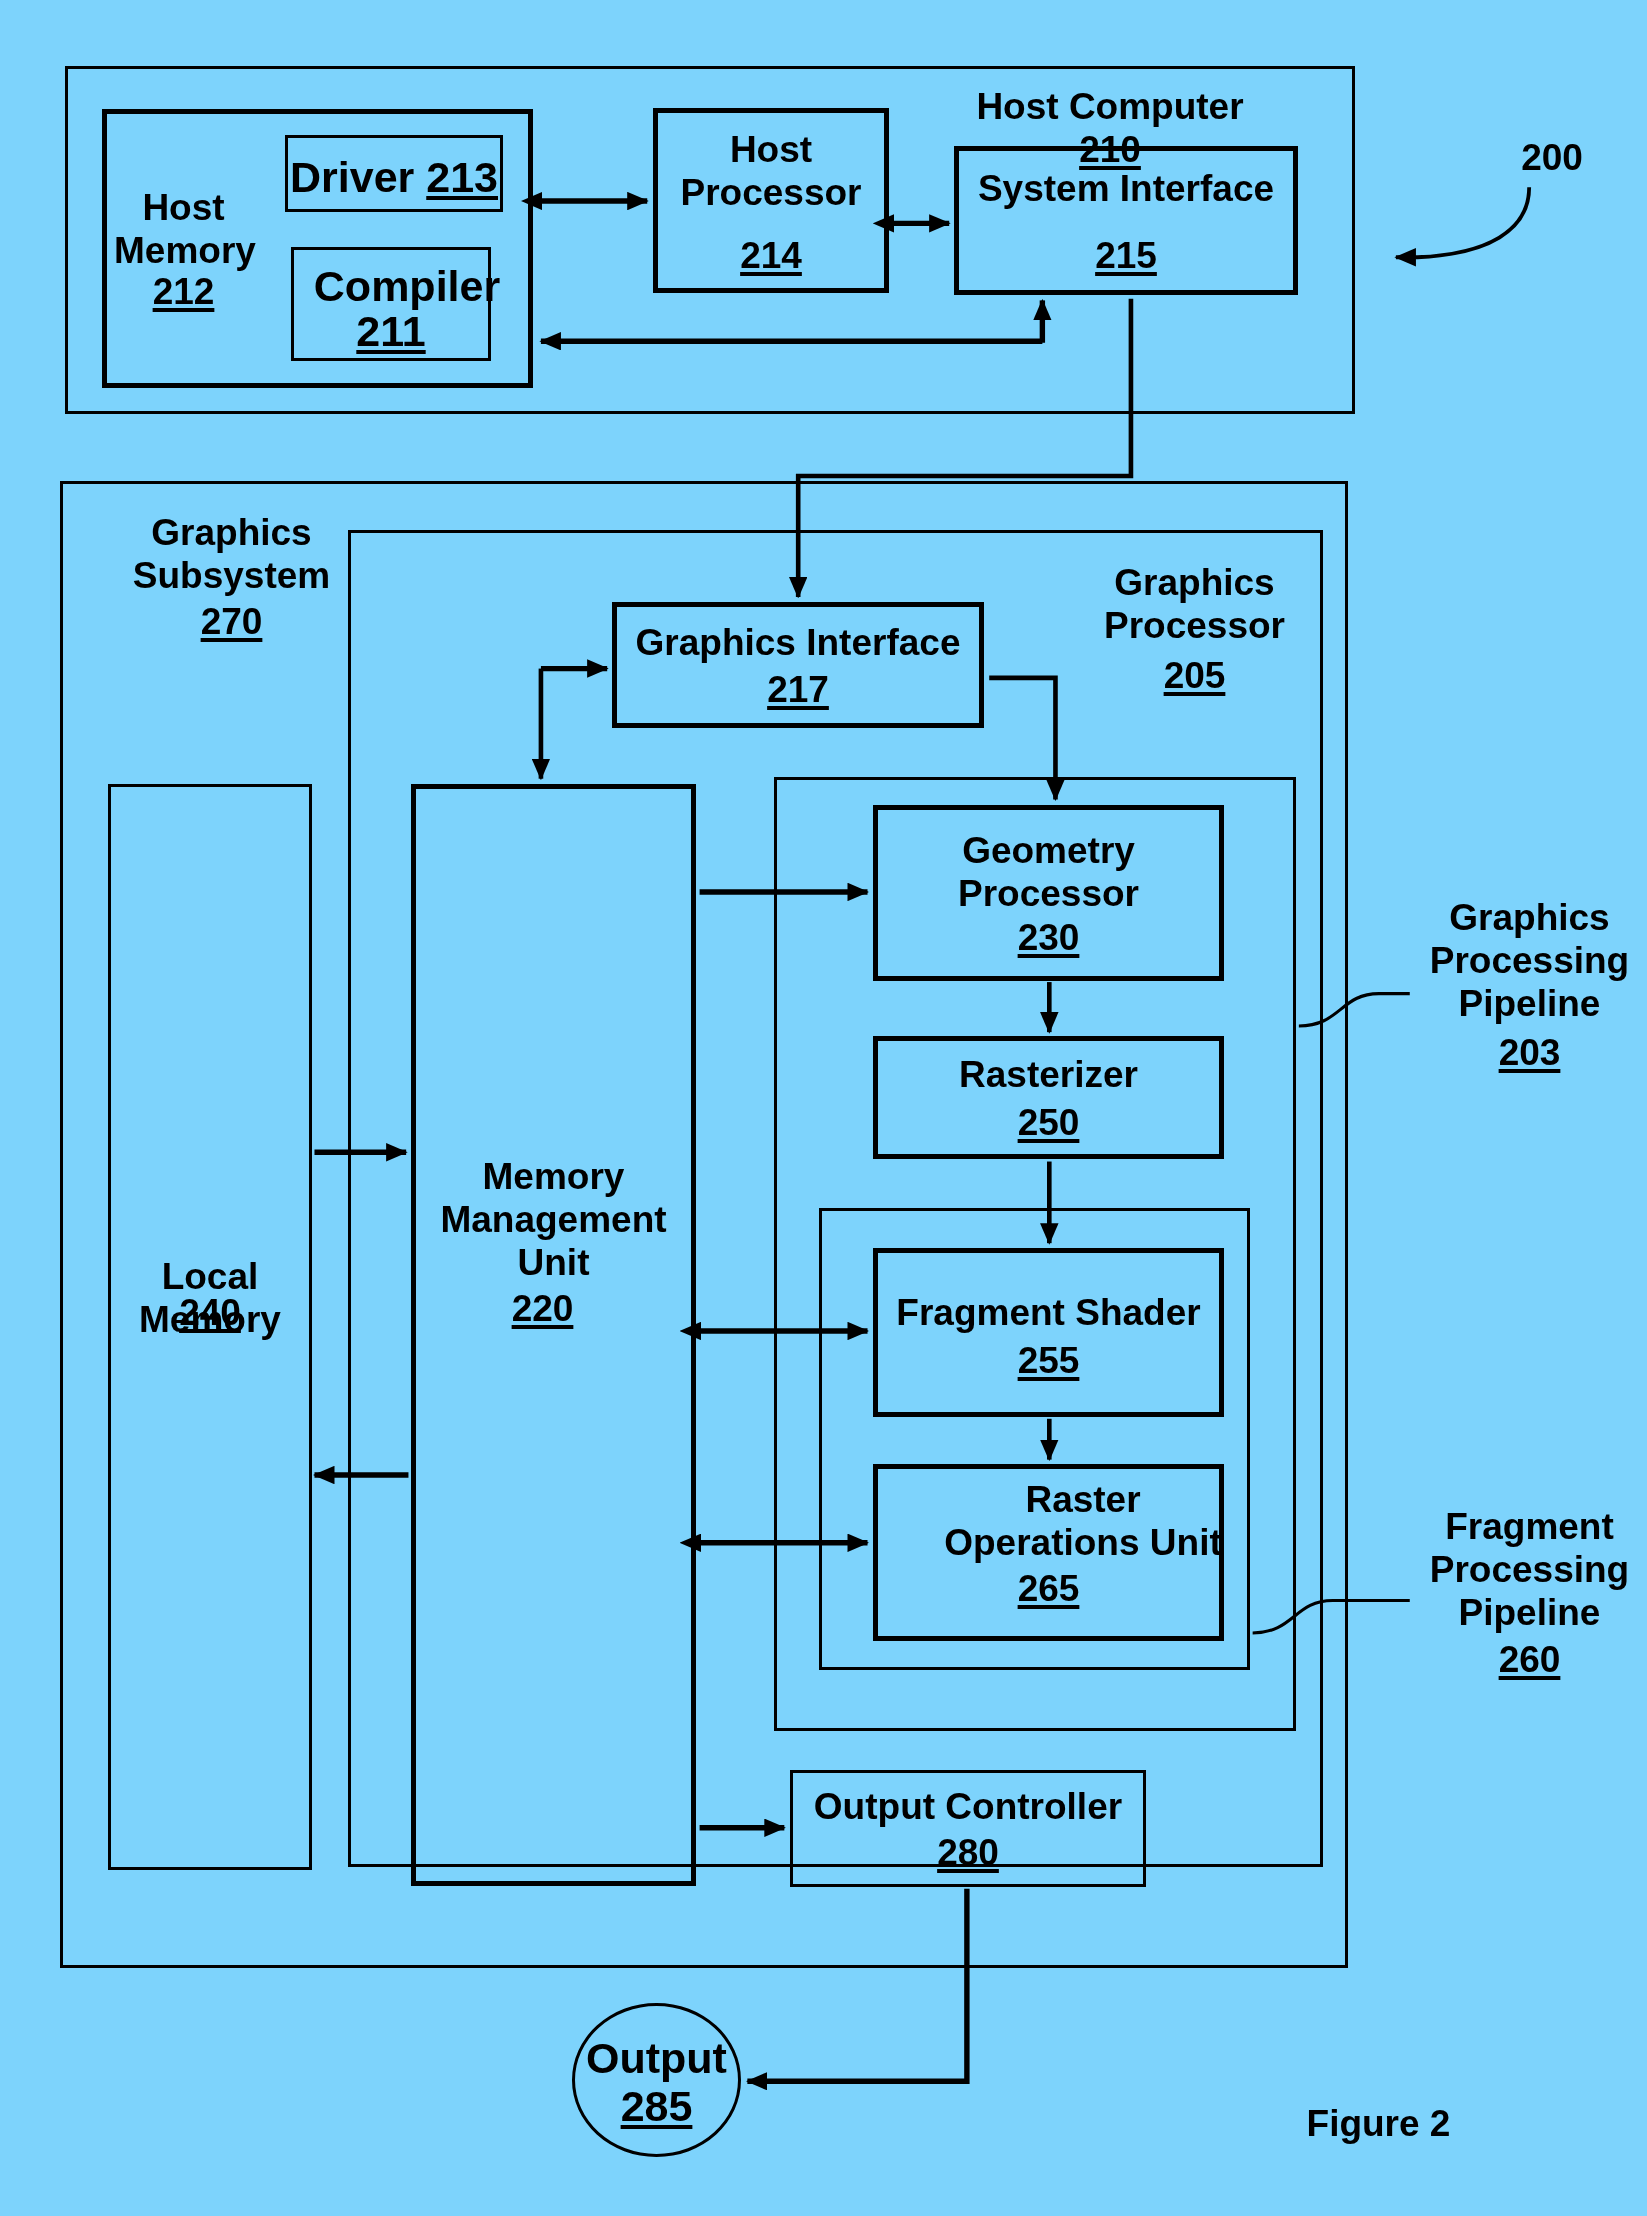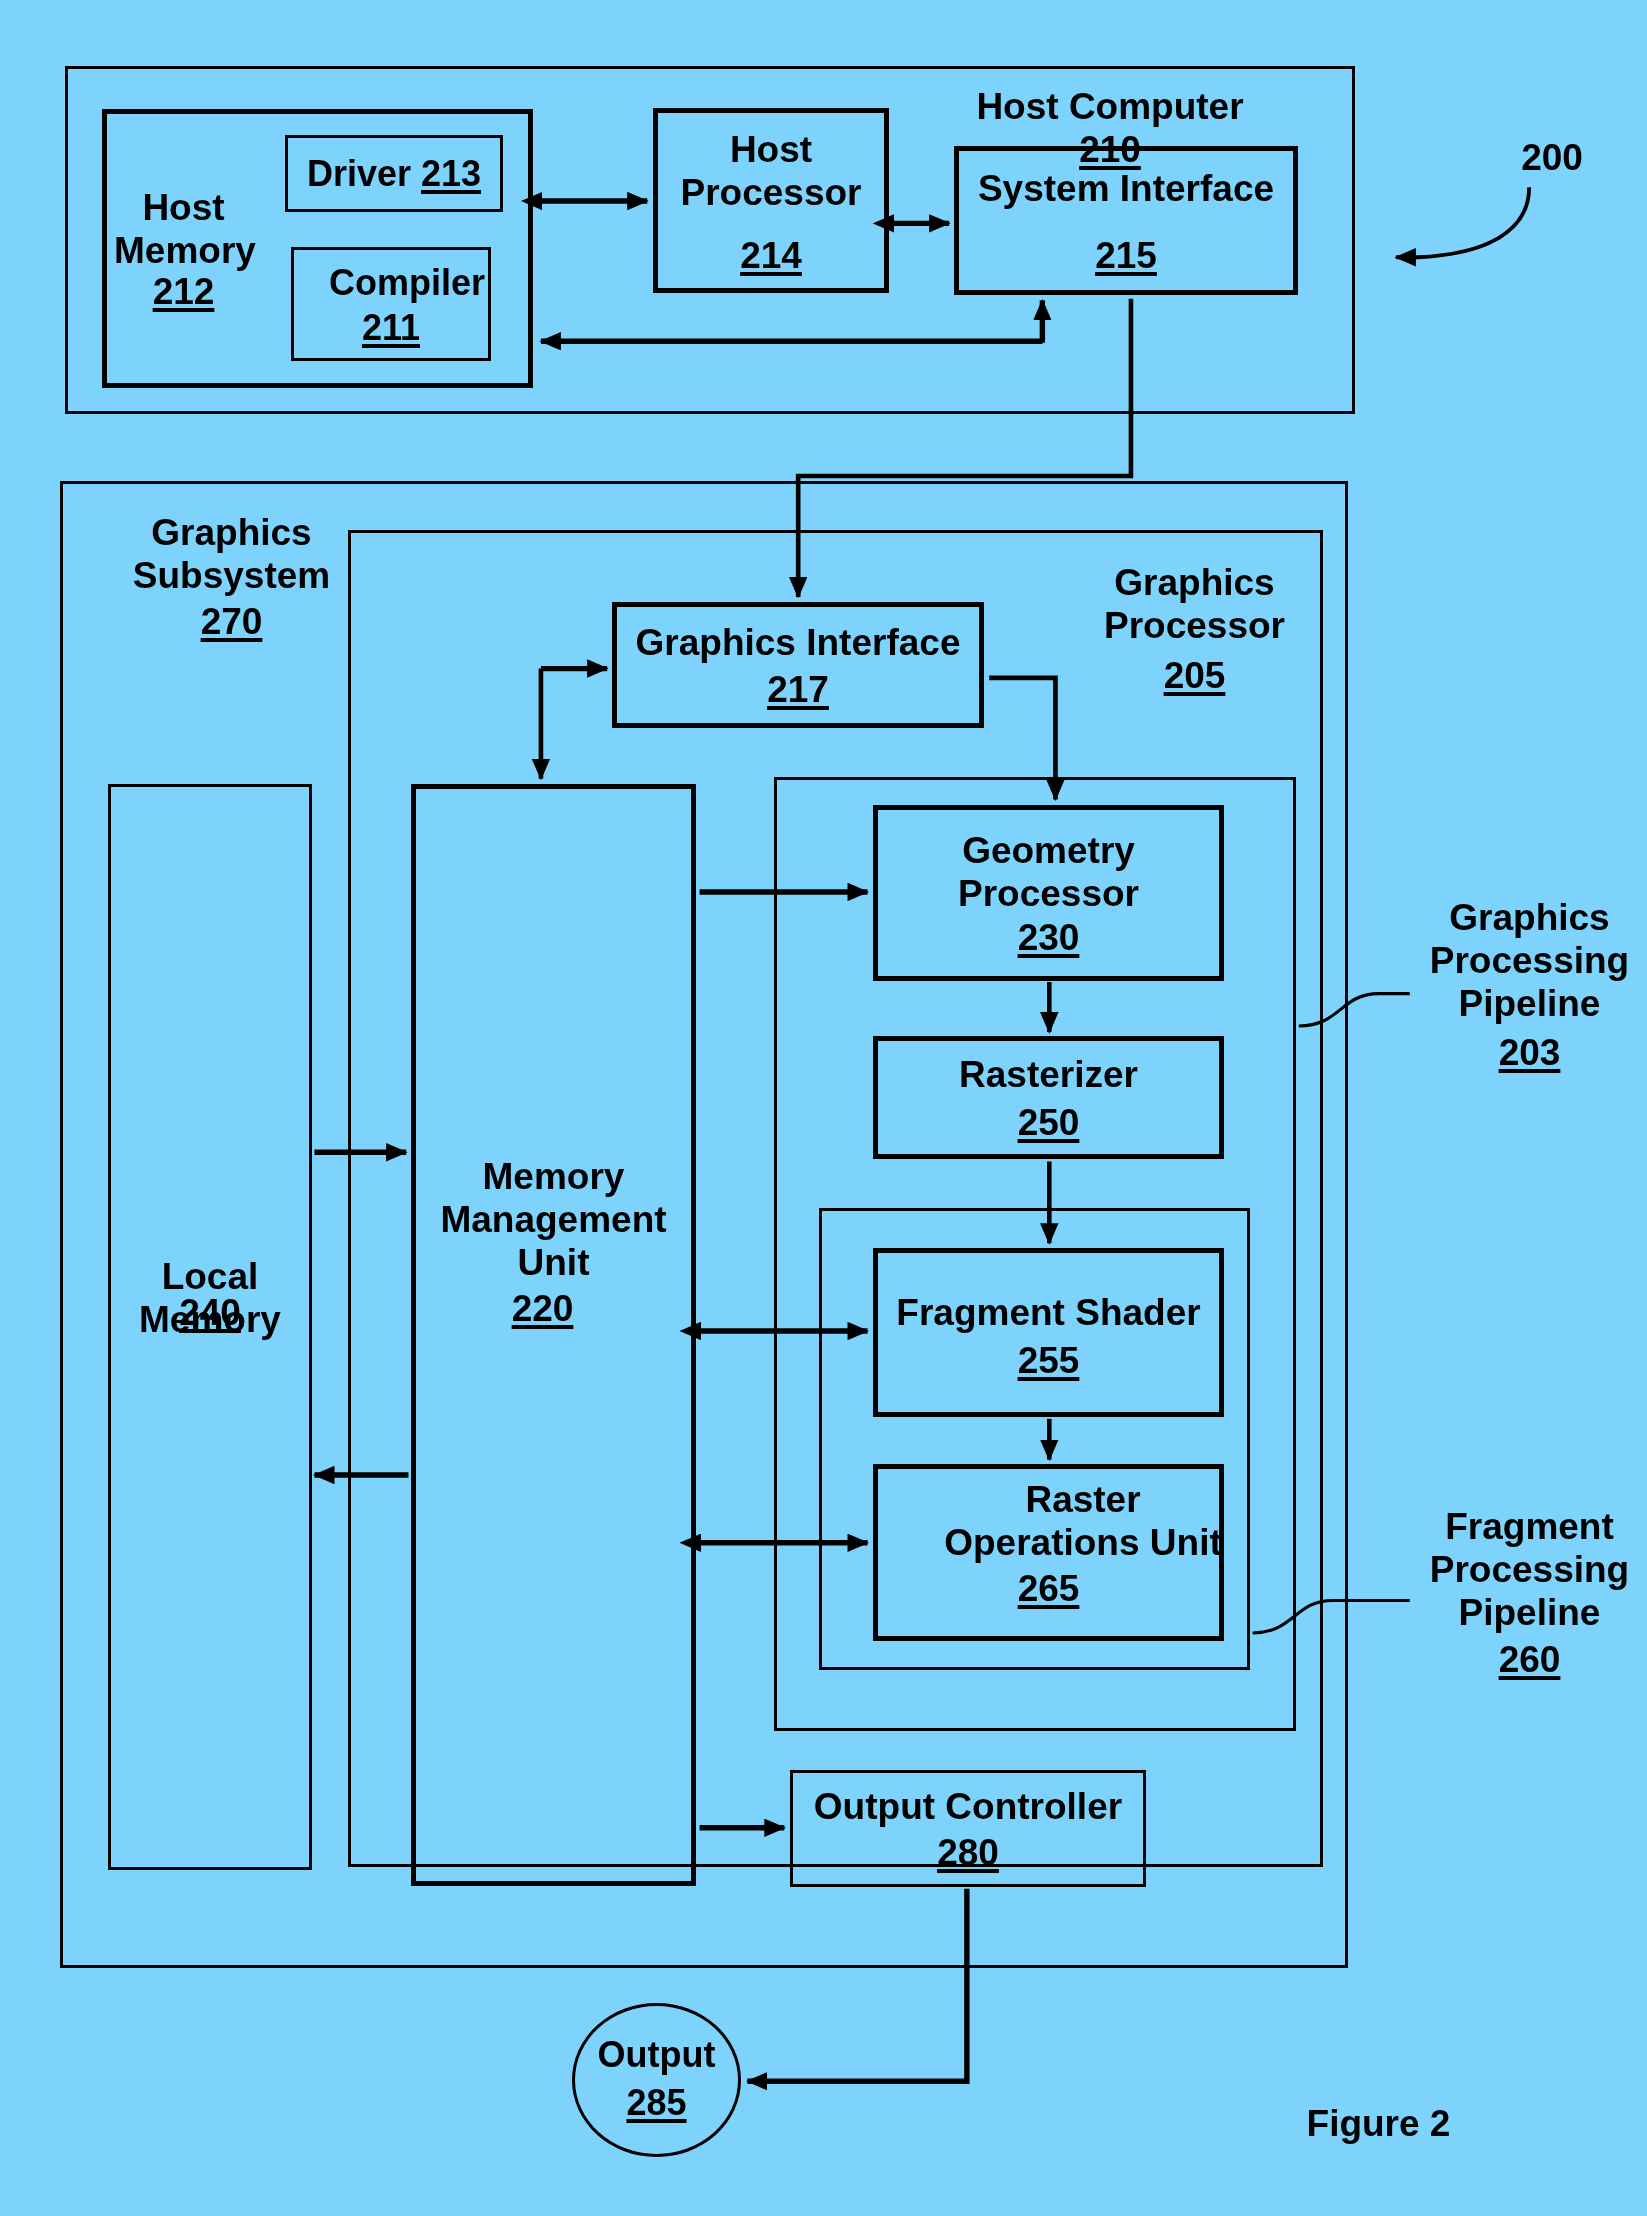--- a/index.html
+++ b/index.html
@@ -35,21 +35,21 @@
   .num {
     text-decoration: underline;
     text-underline-offset: 3.9px;
     text-decoration-thickness: 3.9px;
   }
   .inline-num {
     text-decoration: underline;
     text-underline-offset: 3.9px;
     text-decoration-thickness: 3.9px;
   }
-  .f46 { font-size: 36px; }
+  .f46 { font-size: 43px; }
   .f48 { font-size: 37px; }
   .ellipse {
     position: absolute;
     border: 3.1px solid #000;
     border-radius: 50%;
     box-sizing: border-box;
   }
   svg.overlay {
     position: absolute;
     left: 0; top: 0;

